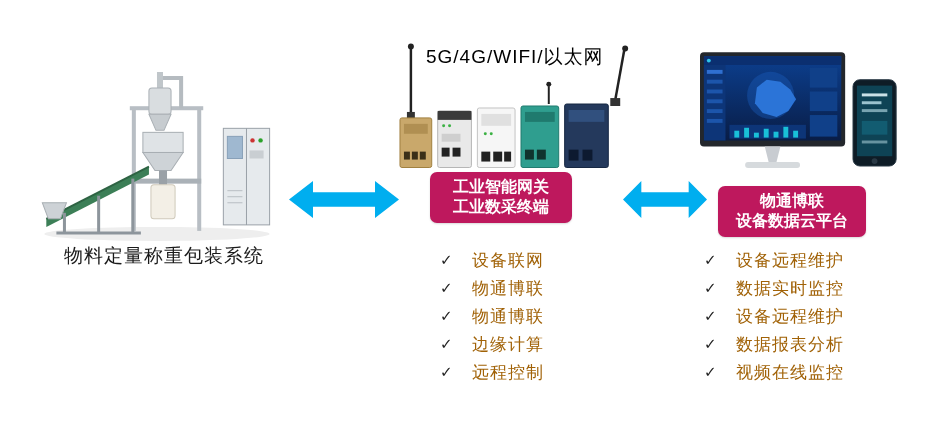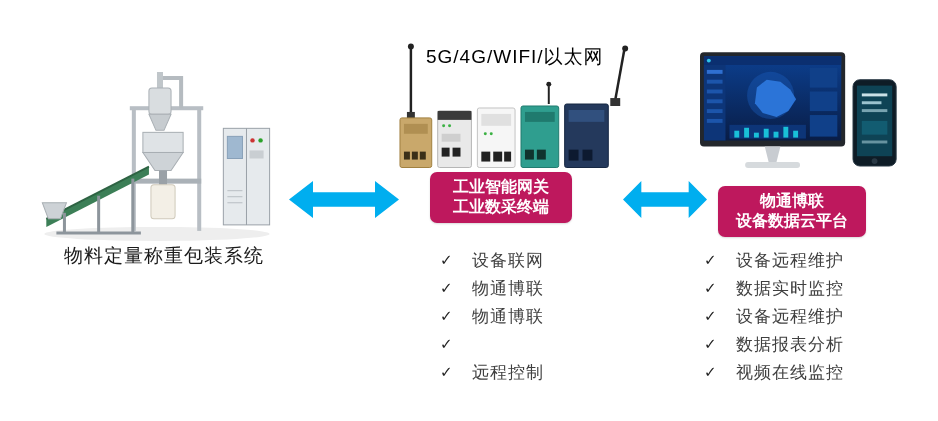--- a/index.html
+++ b/index.html
@@ -28,21 +28,21 @@
   }
   .pill-mid{left:430px;top:172px;width:142px;}
   .pill-right{left:718px;top:186px;width:148px;}
 
   
   .features{display:flex;flex-direction:column;}
   .features-mid{left:440px;top:246px;}
   .features-right{left:704px;top:246px;}
   .feature{display:flex;align-items:center;height:28px;}
   .check{width:18px;font-size:15px;font-weight:700;color:#222;margin-right:14px;}
-  .feature-label{font-size:17px;color:#404040;letter-spacing:1px;white-space:nowrap;}
+  .feature-label{font-size:17px;color:#a16207;letter-spacing:1px;white-space:nowrap;}
 
   svg{display:block;}
 </style>
 </head>
 <body>
 
 <div class="canvas">
 
   <svg class="abs" style="left:36px;top:70px;" width="252" height="176" viewBox="0 0 250 175">
     <ellipse cx="120" cy="163" rx="112" ry="7" fill="#eeeeee"></ellipse>
@@ -157,20 +157,21 @@
     <div class="feature">
       <span class="check">✓</span>
       <span class="feature-label">物通博联</span>
     </div>
     <div class="feature">
       <span class="check">✓</span>
       <span class="feature-label">物通博联</span>
     </div>
     <div class="feature">
       <span class="check">✓</span>
+      <span class="feature-label">边缘计算</span>
     </div>
     <div class="feature">
       <span class="check">✓</span>
       <span class="feature-label">远程控制</span>
     </div>
   </div>
 
   <svg class="abs" style="left:623px;top:181px;" width="84" height="37" viewBox="0 0 110 36" preserveAspectRatio="none">
     <polygon points="0,18 24,0 24,11 86,11 86,0 110,18 86,36 86,25 24,25 24,36" fill="#00aeef"></polygon>
   </svg>

